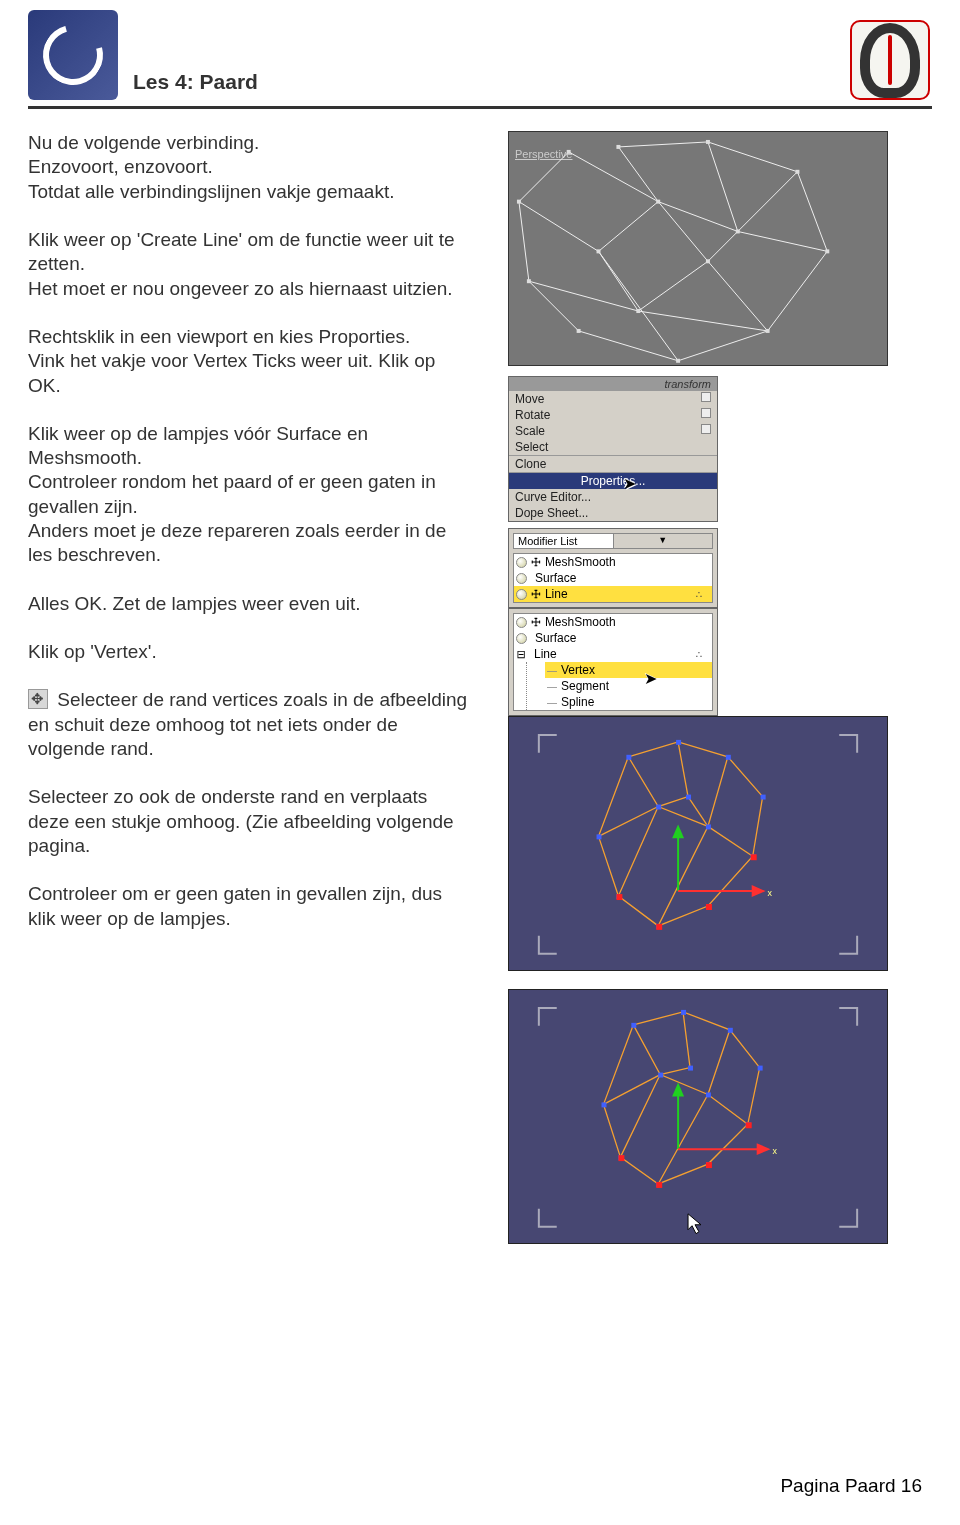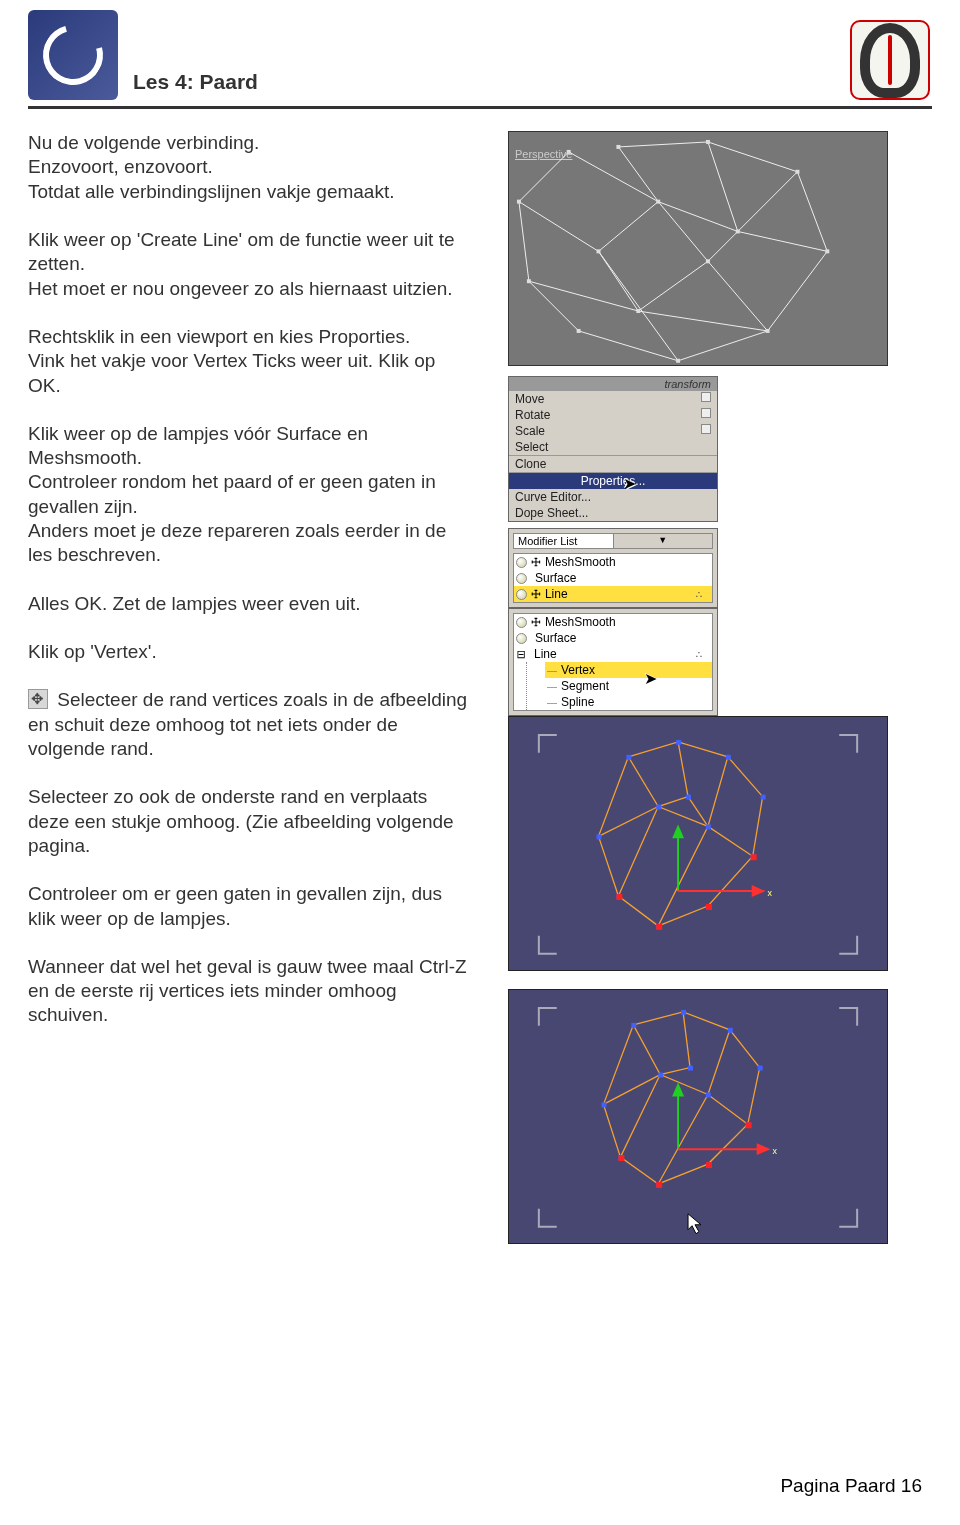--- a/index.html
+++ b/index.html
@@ -240,21 +240,20 @@
       <span>Anders moet je deze repareren zoals eerder in de les beschreven.</span>
     </p>
     <p>Alles OK. Zet de lampjes weer even uit.</p>
     <p>Klik op 'Vertex'.</p>
     <p>
       <span class="move-icon"></span>
       <span>Selecteer de rand vertices zoals in de afbeelding en schuit deze omhoog tot net iets onder de volgende rand.</span>
     </p>
     <p>Selecteer zo ook de onderste rand en verplaats deze een stukje omhoog. (Zie afbeelding volgende pagina.</p>
     <p>Controleer om er geen gaten in gevallen zijn, dus klik weer op de lampjes.</p>
-    <p>Wanneer dat wel het geval is gauw twee maal Ctrl-Z en de eerste rij vertices iets minder omhoog schuiven.</p>
   </div>
 
   <div class="col-images">
 
     <div class="viewport">
       <span class="persp-label">Perspective</span>
       <svg class="wire" viewBox="0 0 380 235">
         <polyline points="60,20 10,70 20,150 70,200 170,230 260,200 320,120 290,40 200,10 110,15"></polyline>
         <polyline points="110,15 150,70 200,130 260,200"></polyline>
         <polyline points="60,20 150,70 230,100 320,120"></polyline>

